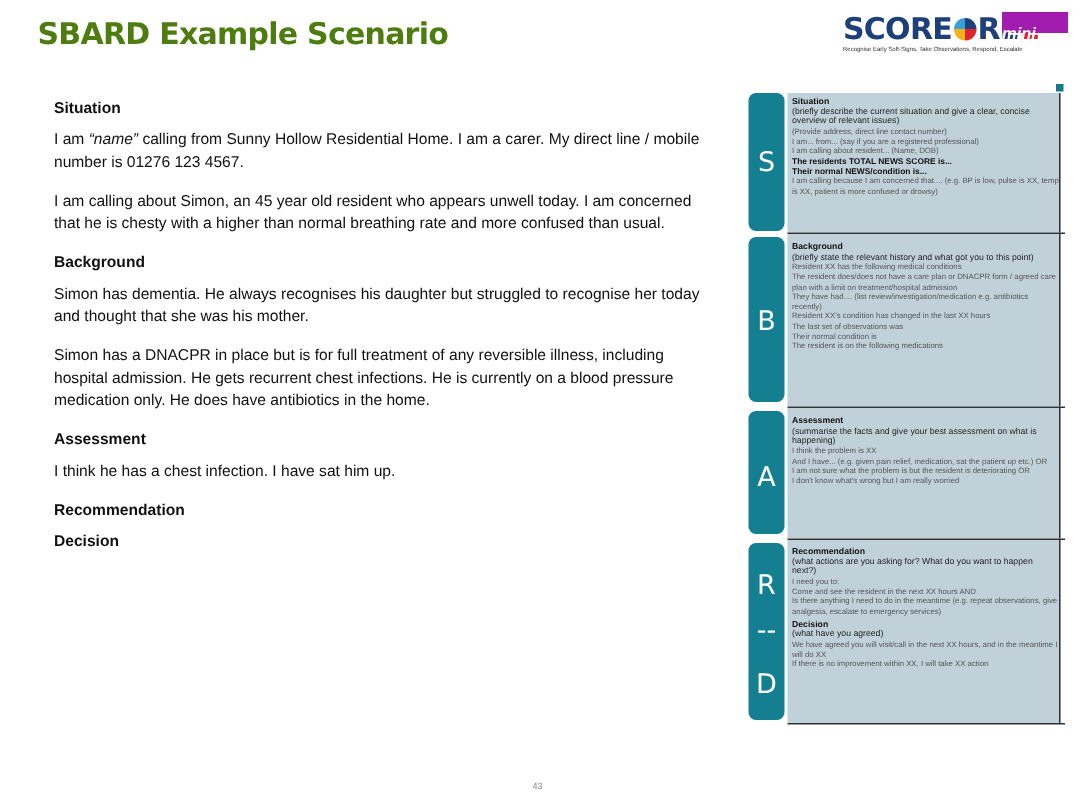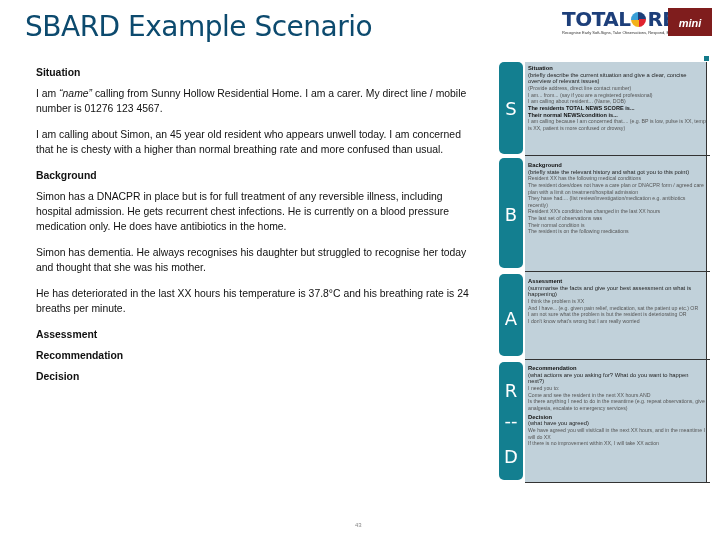--- a/index.html
+++ b/index.html
@@ -2,41 +2,41 @@
 <html><head>
   <meta charset="utf-8">
   <style>
     html, body { margin: 0; padding: 0; }
     body {
       width: 720px; height: 540px; background: #ffffff; position: relative; overflow: hidden;
       font-family: "Liberation Sans", sans-serif; color: #111;
     }
     .title {
       position: absolute; left: 25px; top: 10px;
-      font-family: "DejaVu Sans", sans-serif; font-weight: normal; font-size: 28px;
-      color: #0c4a6e; letter-spacing: -0.5px;
+      font-family: "DejaVu Sans", sans-serif; font-weight: bold; font-size: 20px;
+      color: #4d7c0f; letter-spacing: -0.5px;
     }
     .content { position: absolute; left: 36px; top: 65px; width: 452px; font-size: 10.4px; line-height: 15px; }
     .heading { font-weight: bold; margin: 0 0 6px 0; }
     .para { margin: 0 16px 11px 0; }
     .italic { font-style: italic; }
 
     
     .logo { position: absolute; left: 562px; top: 8px; width: 150px; height: 30px; }
     .logo-word {
       position: absolute; left: 0; top: 0; font-family: "DejaVu Sans", sans-serif; font-weight: bold;
       font-size: 20px; color: #1d3f7a; letter-spacing: -0.5px; line-height: 22px;
     }
     .logo-word .two { color: #e0232f; }
     .logo-o { display: inline-block; width: 15px; height: 15px; border-radius: 50%; vertical-align: -1px;
       background: conic-gradient(#1d3f7a 0 25%, #e0232f 25% 50%, #f3b21b 50% 75%, #3aa0d8 75% 100%); margin: 0 1px; }
     .logo-tag { position: absolute; left: 0; top: 22px; font-size: 4px; color: #333; white-space: nowrap; }
     .logo-mini {
-      position: absolute; left: 106px; top: 0px; width: 44px; height: 28px; background: #7f1d1d;
-      color: #fff; font-weight: bold; font-style: italic; font-size: 11px; text-align: center; line-height: 30px;
+      position: absolute; left: 106px; top: 0px; width: 44px; height: 14px; background: #a21caf;
+      color: #fff; font-weight: bold; font-style: italic; font-size: 11px; text-align: left; line-height: 30px;
     }
 
     
     .card { position: absolute; left: 499px; top: 62px; width: 210px; height: 424px; }
     .corner-dot { position: absolute; left: 704px; top: 56px; width: 5px; height: 5px; background: #137a8a; }
     .tab {
       position: absolute; left: 0; width: 24px; background: #137f90; color: #fff; border-radius: 5px;
       font-family: "DejaVu Sans", sans-serif; font-size: 18px; text-align: center;
     }
     .tab .letter { position: absolute; left: 0; width: 24px; text-align: center; }
@@ -52,37 +52,37 @@
 
     .page-num { position: absolute; left: 355px; top: 522px; font-size: 6px; color: #888; }
   </style>
 </head>
 <body>
 
 <div class="title">SBARD Example Scenario</div>
 
 <div class="logo">
   <div class="logo-word">
-    <span>TOTAL</span><span class="logo-o"></span><span>RE</span><span class="two">2</span>
+    <span>SCORE</span><span class="logo-o"></span><span>RE</span><span class="two">2</span>
   </div>
   <div class="logo-tag">Recognise Early Soft-Signs, Take Observations, Respond, Escalate</div>
   <div class="logo-mini">mini</div>
 </div>
 
 <div class="content">
   <div class="heading">Situation</div>
   <div class="para"><span>I am </span><span class="italic">“name”</span><span> calling from Sunny Hollow Residential Home. I am a carer. My direct line / mobile number is 01276 123 4567.</span></div>
   <div class="para">I am calling about Simon, an 45 year old resident who appears unwell today. I am concerned that he is chesty with a higher than normal breathing rate and more confused than usual.</div>
 
   <div class="heading">Background</div>
+  <div class="para">Simon has dementia. He always recognises his daughter but struggled to recognise her today and thought that she was his mother.</div>
   <div class="para">Simon has a DNACPR in place but is for full treatment of any reversible illness, including hospital admission. He gets recurrent chest infections. He is currently on a blood pressure medication only. He does have antibiotics in the home.</div>
-  <div class="para">Simon has dementia. He always recognises his daughter but struggled to recognise her today and thought that she was his mother.</div>
-  <div class="para">He has deteriorated in the last XX hours his temperature is 37.8°C and his breathing rate is 24 breaths per minute.</div>
 
   <div class="heading">Assessment</div>
+  <div class="para">I think he has a chest infection. I have sat him up.</div>
 
   <div class="heading">Recommendation</div>
 
   <div class="heading">Decision</div>
 </div>
 
 <div class="corner-dot"></div>
 
 <div class="card">
 

